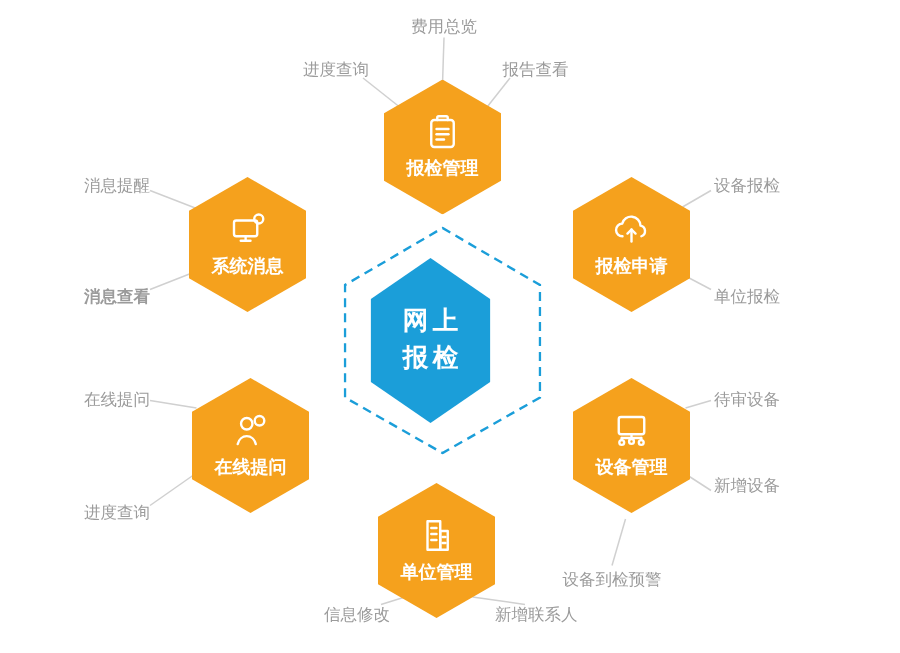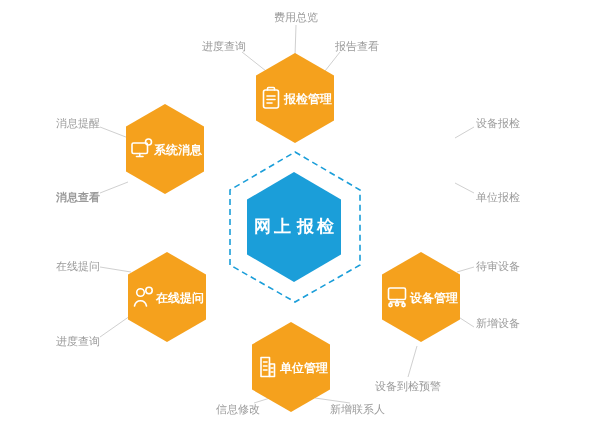--- a/index.html
+++ b/index.html
@@ -5,41 +5,41 @@
   html,body{margin:0;padding:0;}
   body{font-family:"DejaVu Sans","Liberation Sans",sans-serif;background:#ffffff;}
   .stage{position:relative;width:600px;height:435px;background:#fff;overflow:hidden;}
 
   .lines{position:absolute;left:0;top:0;z-index:1;}
   .lines line{stroke:var(--line-gray,#d0d0d0);stroke-width:1;}
 
   .hexclip{clip-path:polygon(50% 0,100% 25%,100% 75%,50% 100%,0 75%,0 25%);}
 
   .node{position:absolute;width:78px;height:90px;background:var(--orange,#F5A11D);
-        display:flex;flex-direction:row;align-items:center;justify-content:center;z-index:3;}
+        display:flex;flex-direction:column;align-items:center;justify-content:center;z-index:3;}
   .node .nlabel{color:#fff;font-size:12px;font-weight:bold;margin-top:3px;white-space:nowrap;}
   .node .icon{display:block;line-height:0;}
   .node svg{stroke:#fff;fill:none;stroke-width:1.6;stroke-linecap:round;stroke-linejoin:round;}
 
-  .center-hex{position:absolute;left:247px;top:172px;width:94px;height:110px;background:var(--blue,#1B9ED9);
-        display:flex;flex-direction:row;align-items:center;justify-content:center;z-index:3;}
+  .center-hex{position:absolute;left:247px;top:172px;width:80px;height:110px;background:var(--blue,#1B9ED9);
+        display:flex;flex-direction:column;align-items:center;justify-content:center;z-index:3;}
   .center-hex .t{color:#fff;font-size:17px;font-weight:bold;letter-spacing:3px;text-indent:3px;line-height:1.5;text-align:center;}
 
   .dashed-hex{position:absolute;left:229px;top:151px;z-index:2;}
   .dashed-hex polygon{fill:none;stroke:var(--blue,#1B9ED9);stroke-width:1.6;stroke-dasharray:6 4;}
 
   .sat{position:absolute;font-size:11px;color:var(--label-gray,#9B9B9B);z-index:2;white-space:nowrap;}
 
   
   .n0{left:256px;top:53px;}   
   .n1{left:382px;top:118px;}  
   .n2{left:382px;top:252px;}  
   .n3{left:252px;top:322px;align-items:center;}  
   .n4{left:128px;top:252px;}  
-  .n5{left:126px;top:104px;}  
+  .n5{left:126px;top:118px;}  
 </style>
 </head>
 <body>
 
 <div class="stage">
 
   <svg class="lines" width="600" height="435">
     <line x1="296" y1="25" x2="295" y2="56"></line>
     <line x1="242" y1="52" x2="266" y2="71"></line>
     <line x1="340" y1="52" x2="325" y2="71"></line>
@@ -71,20 +71,30 @@
         <rect x="5.5" y="5" width="15" height="18" rx="2"></rect>
         <path d="M9.5 5 v-1.5 a1 1 0 0 1 1 -1 h5 a1 1 0 0 1 1 1 V5"></path>
         <line x1="9" y1="11" x2="17" y2="11"></line>
         <line x1="9" y1="14.5" x2="17" y2="14.5"></line>
         <line x1="9" y1="18" x2="14" y2="18"></line>
       </svg>
     </span>
     <span class="nlabel">报检管理</span>
   </div>
 
+  <div class="node hexclip n1">
+    <span class="icon">
+      <svg width="26" height="26" viewBox="0 0 26 26">
+        <path d="M7 17.5 a4.2 4.2 0 0 1 -0.2 -8.4 a6.2 6.2 0 0 1 12.2 1.3 a3.7 3.7 0 0 1 0.6 7.1"></path>
+        <line x1="13" y1="21" x2="13" y2="13"></line>
+        <polyline points="10.3,15.7 13,13 15.7,15.7"></polyline>
+      </svg>
+    </span>
+    <span class="nlabel">报检申请</span>
+  </div>
 
   <div class="node hexclip n2">
     <span class="icon">
       <svg width="26" height="26" viewBox="0 0 26 26">
         <rect x="4.5" y="4" width="17" height="11.5" rx="1.5"></rect>
         <line x1="13" y1="15.5" x2="13" y2="18"></line>
         <line x1="6.5" y1="18" x2="19.5" y2="18"></line>
         <line x1="6.5" y1="18" x2="6.5" y2="19.4"></line>
         <line x1="19.5" y1="18" x2="19.5" y2="19.4"></line>
         <circle cx="6.5" cy="21" r="1.6"></circle>

